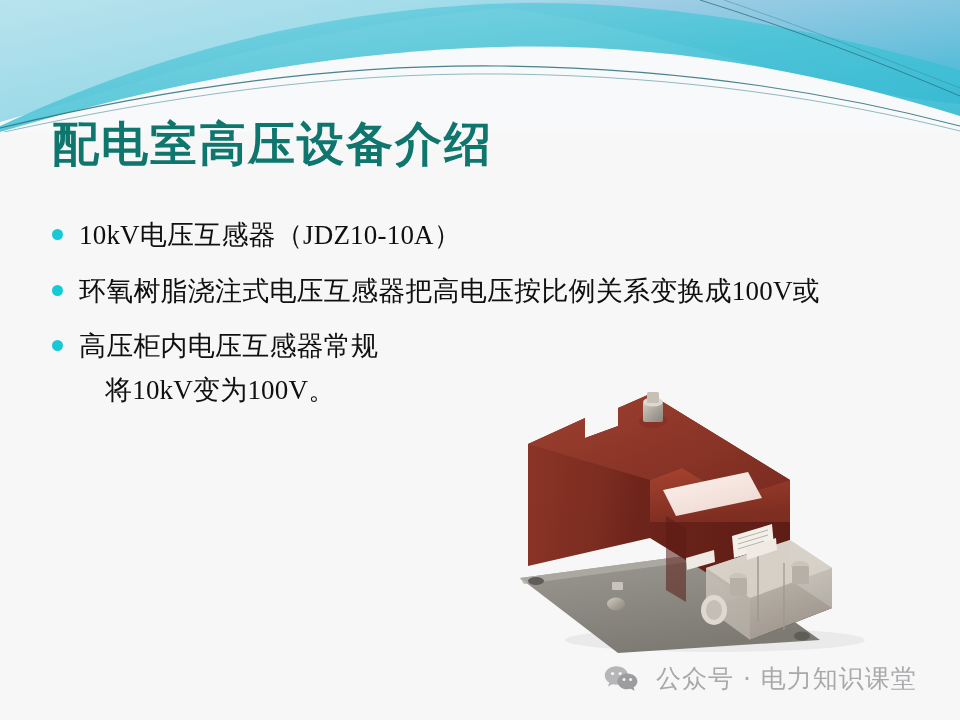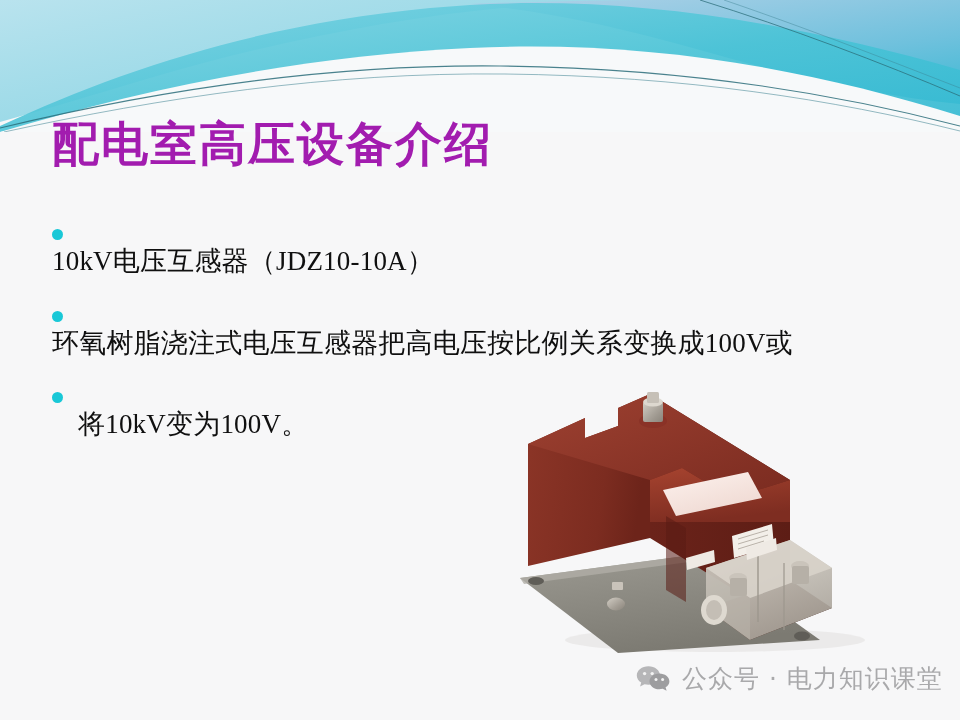--- a/index.html
+++ b/index.html
@@ -30,37 +30,36 @@
 
   
   #title {
     position: absolute;
     left: 52px;
     top: 118px;
     font-family: "DejaVu Sans", "Liberation Sans", sans-serif;
     font-size: 47px;
     font-weight: 700;
     letter-spacing: 2px;
-    color: #a21caf;
+    color: #0f766e;
     white-space: nowrap;
     line-height: 1.1;
   }
 
   
   #body {
     position: absolute;
     left: 52px;
     top: 214px;
     width: 870px;
   }
   .bullet-row {
     display: flex;
     align-items: flex-start;
     margin-bottom: 12px;
-    flex-direction: column;
   }
   .bullet-dot {
     flex: 0 0 auto;
     width: 11px;
     height: 11px;
     border-radius: 50%;
     background: #19c8d7;
     margin-top: 15px;
     margin-right: 16px;
   }
@@ -83,25 +82,25 @@
     left: 500px;
     top: 372px;
     width: 460px;
     height: 300px;
   }
   #photo svg { display: block; }
 
   
   #watermark {
     position: absolute;
-    left: 636px;
+    left: 604px;
     top: 662px;
     display: flex;
     align-items: center;
-    gap: 12px;
+    gap: 18px;
     color: #a9a9ab;
     font-family: "DejaVu Sans", "Liberation Sans", sans-serif;
     font-size: 25px;
     letter-spacing: 1px;
   }
   #watermark .wm-icon { display: block; }
 </style>
 </head>
 <body>
 
@@ -168,20 +167,21 @@
       <span class="bullet-dot"></span>
       <div class="bullet-text">
         <span>环氧树脂浇注式电压互感器把高电压按比例关系变换成100V或</span>
       </div>
     </div>
 
 
     <div class="bullet-row">
       <span class="bullet-dot"></span>
       <div class="bullet-text">
+        <span>高压柜内电压互感器常规</span>
         <span class="cont-line tight">将10kV变为100V。</span>
       </div>
     </div>
 
   </div>
 
   <div id="photo">
     <svg width="460" height="300" viewBox="0 0 460 300" xmlns="http://www.w3.org/2000/svg">
       <defs>
         <linearGradient id="mFront" x1="0" y1="0" x2="1" y2="0.2">

